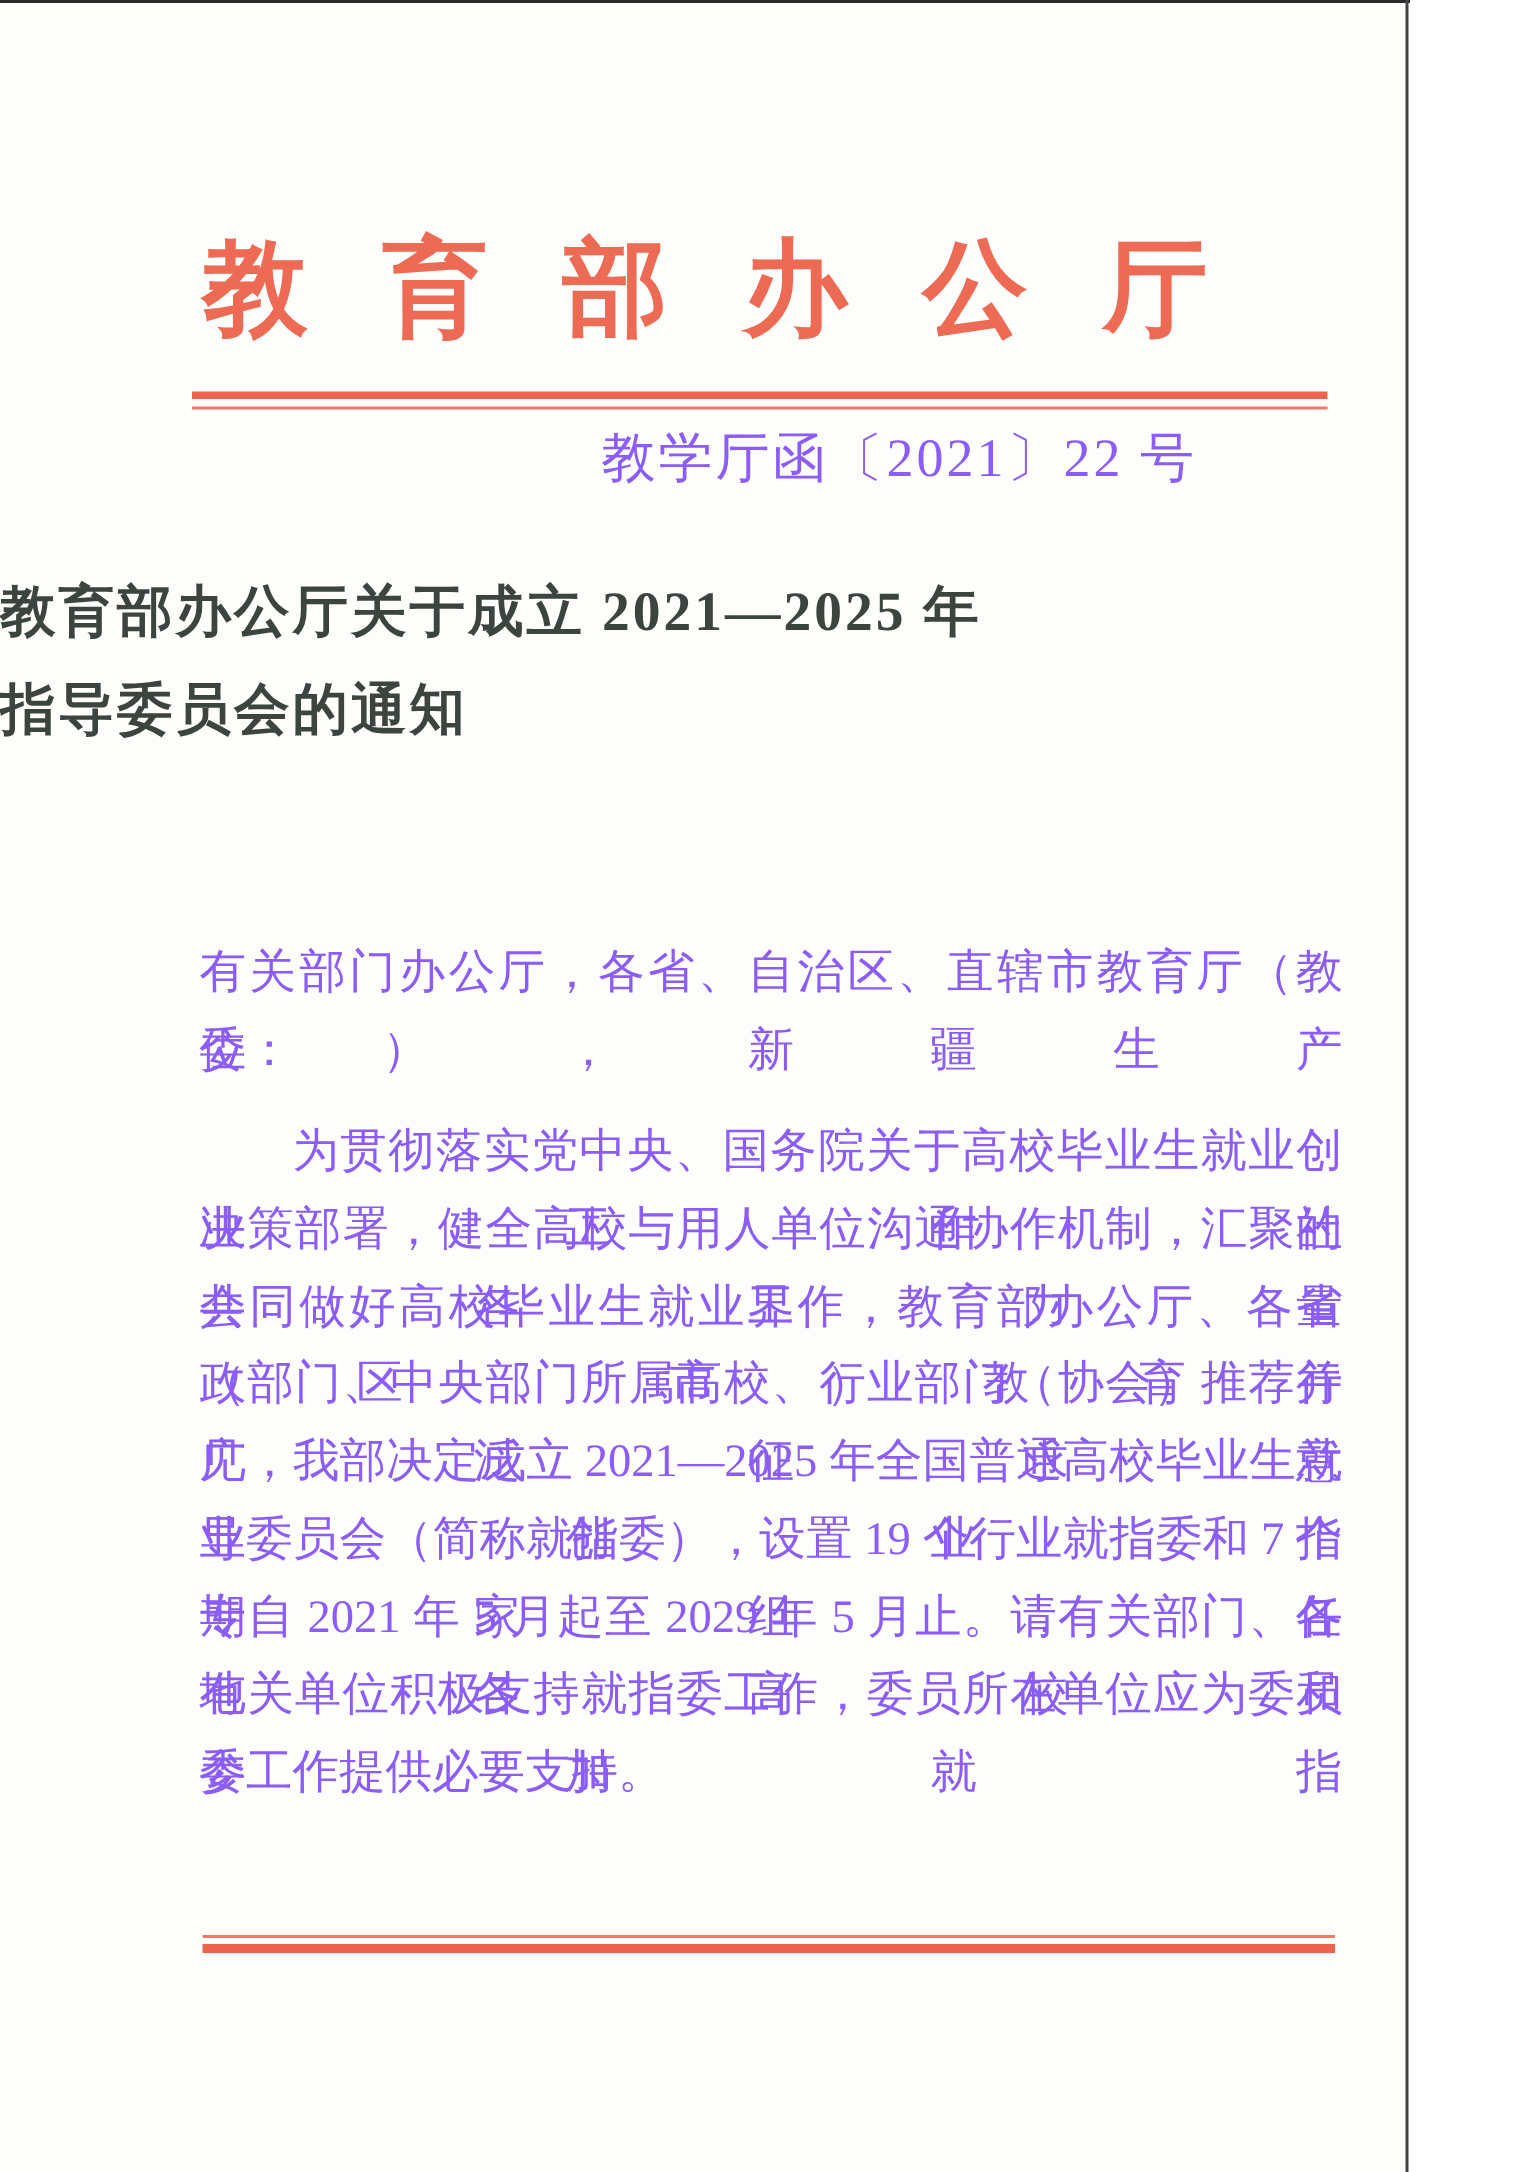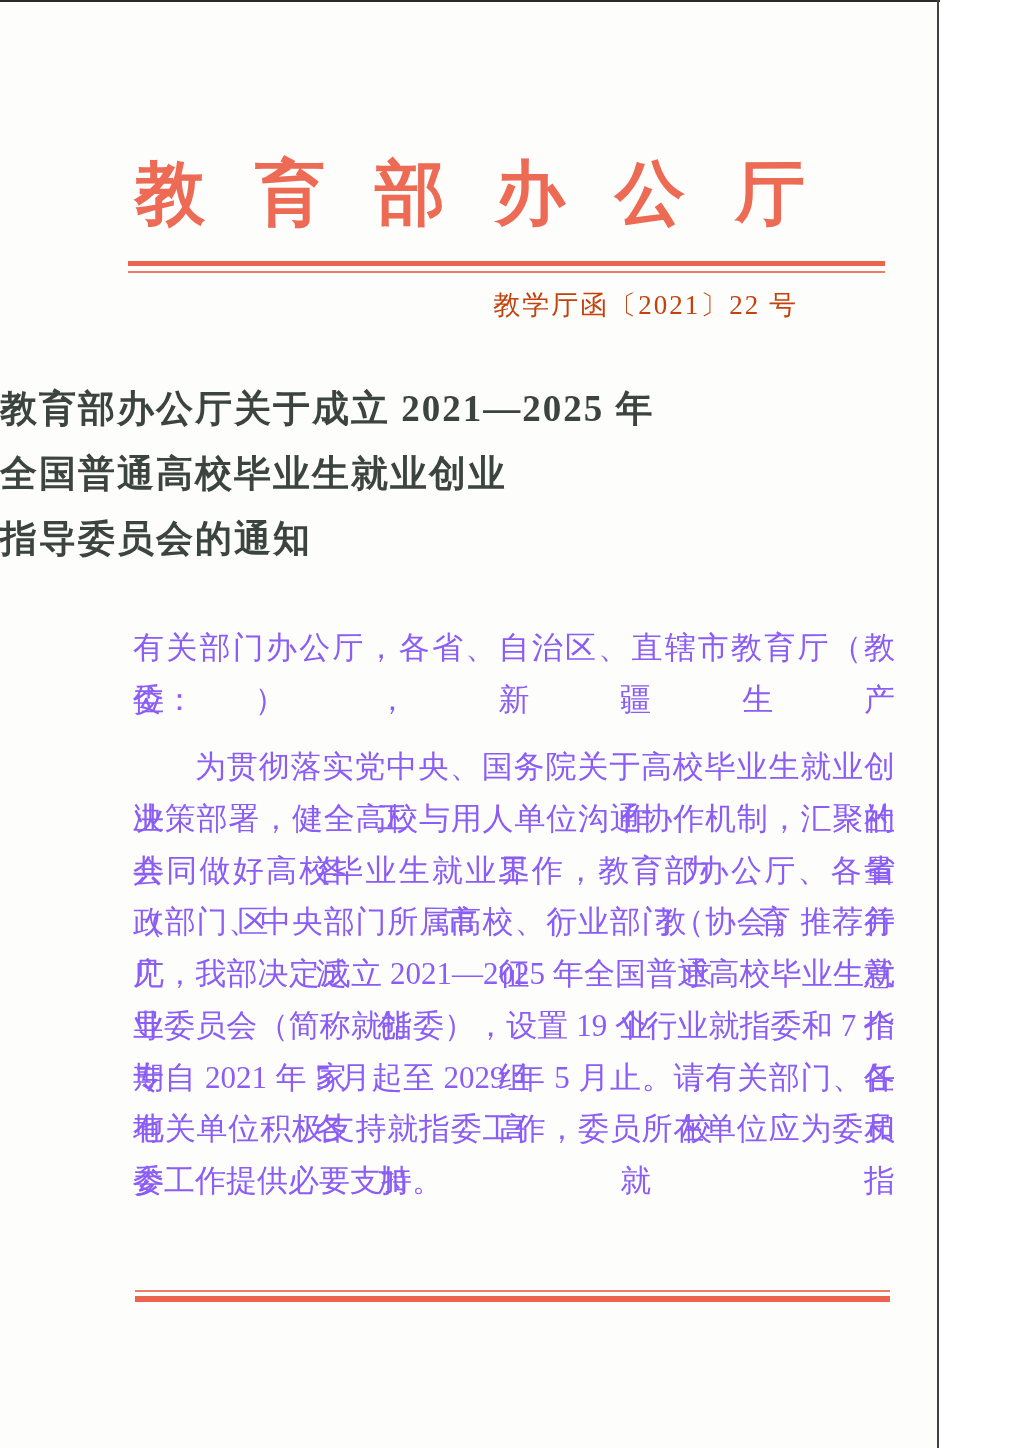--- a/index.html
+++ b/index.html
@@ -54,23 +54,23 @@
   .rule-footer { top: 1290px; left: 135px; width: 755px; }
   .rule-thick { height: 5px; background: #ea6450; }
   .rule-thin  { height: 2px; background: #ef7a66; }
   .rule-header .rule-thin  { margin-top: 5px; }
   .rule-footer .rule-thick { margin-top: 4px; height: 6px; }
   
   .doc-number {
     position: absolute;
     top: 288px;
     right: 142px;
-    font-size: 27px;
+    font-size: 36px;
     line-height: 34px;
-    color: #c2410c;
+    color: #8b5cf6;
     letter-spacing: 2px;
     white-space: nowrap;
   }
   
   .doc-title {
     position: absolute;
     top: 376px;
     left: 0;
     width: 100%;
     font-weight: bold;
@@ -119,21 +119,20 @@
 
   <div class="rule-double rule-header">
     <div class="rule-thick"></div>
     <div class="rule-thin"></div>
   </div>
 
   <div class="doc-number">教学厅函〔2021〕22 号</div>
 
   <div class="doc-title">
     <div class="title-line">教育部办公厅关于成立 2021—2025 年</div>
-    <div class="title-line">全国普通高校毕业生就业创业</div>
     <div class="title-line">指导委员会的通知</div>
   </div>
 
   <div class="doc-body">
     <div class="body-line justify">有关部门办公厅，各省、自治区、直辖市教育厅（教委），新疆生产</div>
     <div class="body-line plain">位：</div>
     <div class="body-line justify indent">为贯彻落实党中央、国务院关于高校毕业生就业创业工作的</div>
     <div class="body-line justify">决策部署，健全高校与用人单位沟通协作机制，汇聚社会各界力量</div>
     <div class="body-line justify">共同做好高校毕业生就业工作，教育部办公厅、各省（区、市）教育行</div>
     <div class="body-line justify">政部门、中央部门所属高校、行业部门（协会）推荐并广泛征求意</div>

